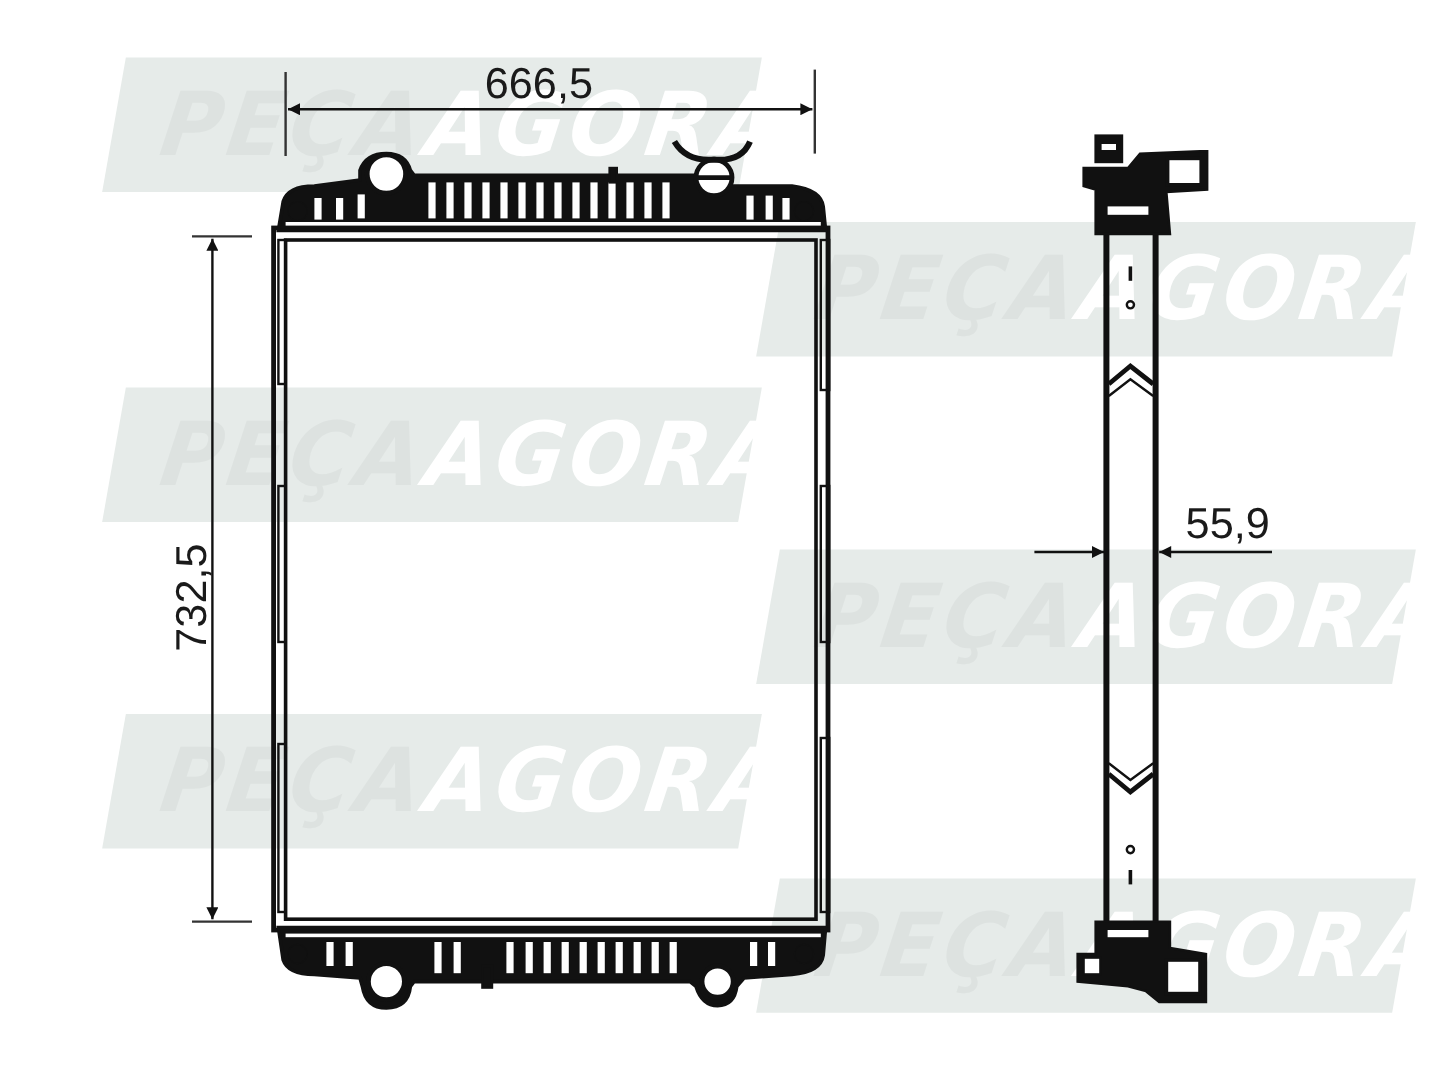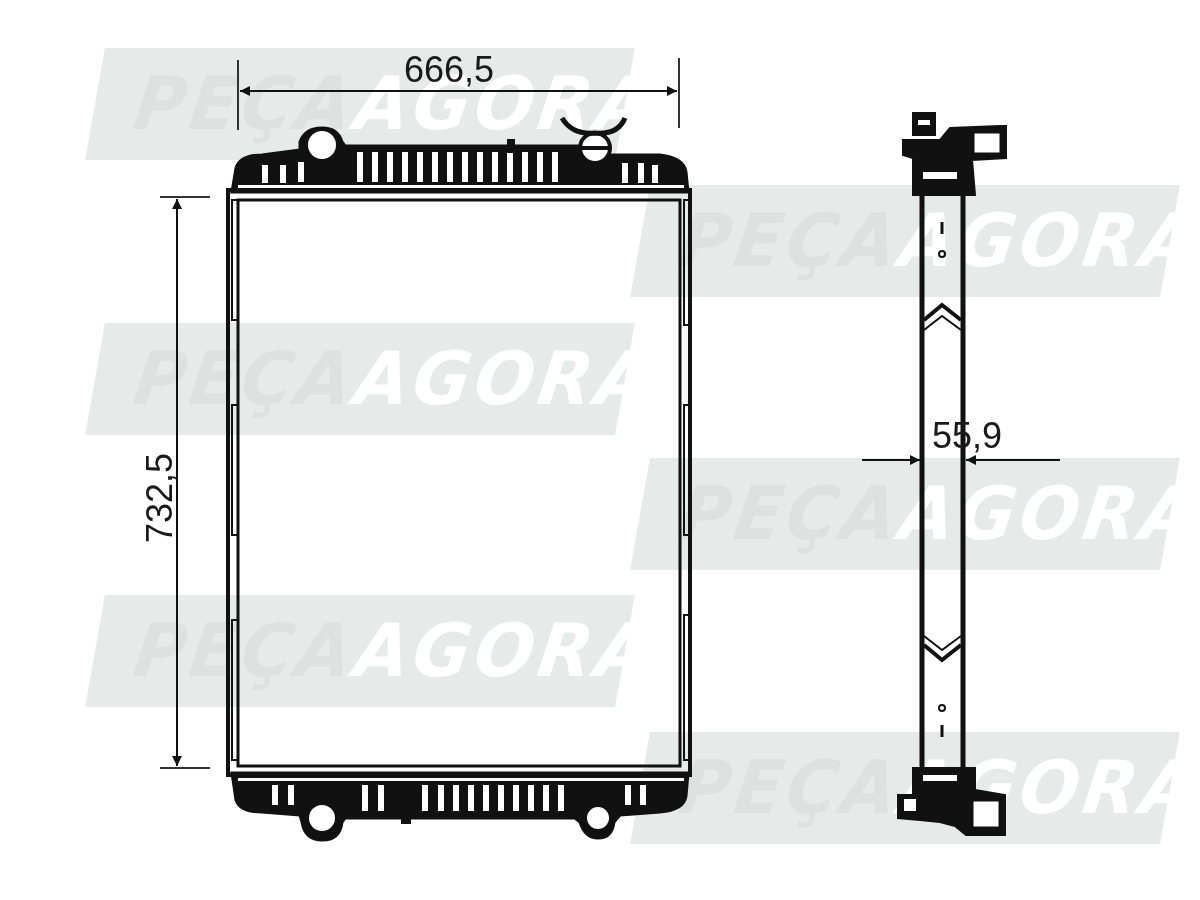--- a/index.html
+++ b/index.html
@@ -171,15 +171,15 @@
     </g>
 
     <g>
       <line x1="862" y1="460" x2="920" y2="460" stroke="#111" stroke-width="2" marker-end="url(#arr)"></line>
       <line x1="1060" y1="460" x2="966" y2="460" stroke="#111" stroke-width="2" marker-end="url(#arr)"></line>
     </g>
   </svg>
 
   <div class="dim-label" style="left:404px;top:52px;">666,5</div>
   <div class="dim-label" style="left:100px;top:480px;transform:rotate(-90deg);transform-origin:center;width:120px;text-align:center;">732,5</div>
-  <div class="dim-label" style="left:932px;top:418px;">55,9</div>
+  <div class="dim-label" style="left:988px;top:418px;">55,9</div>
 
 </div>
 
 </body></html>

